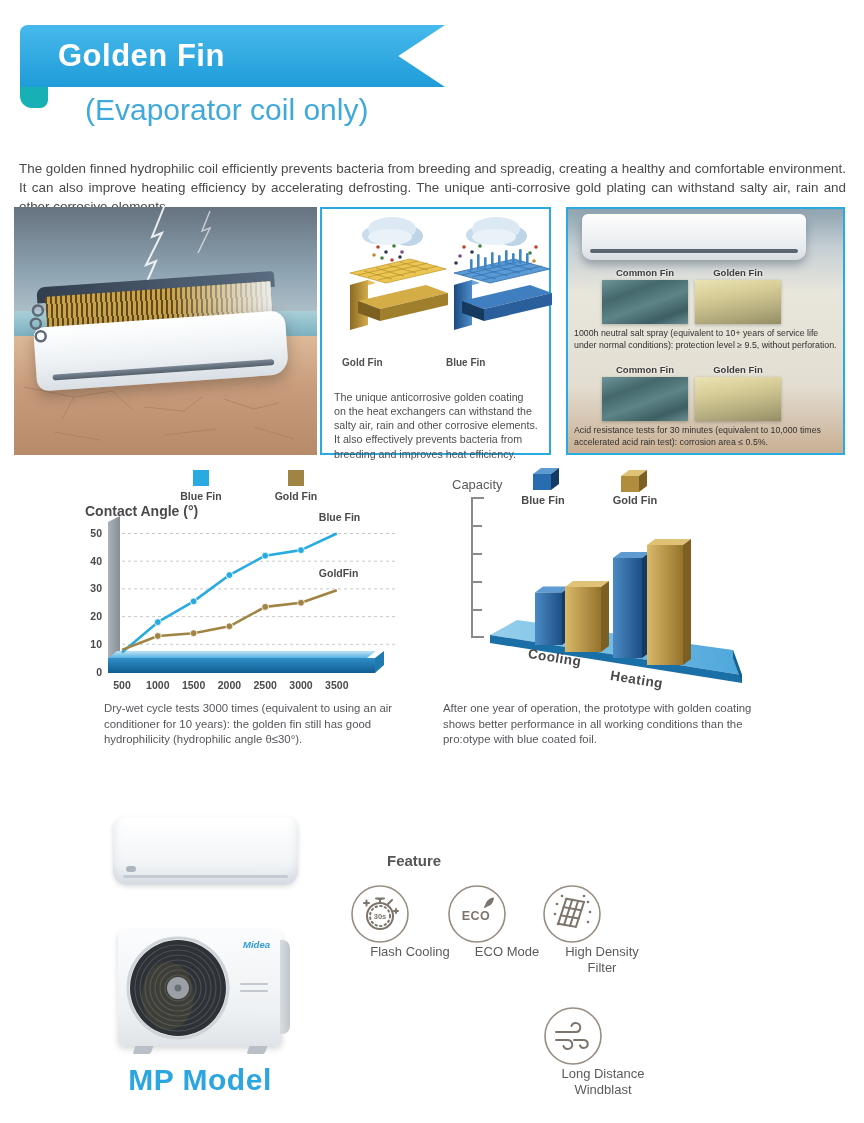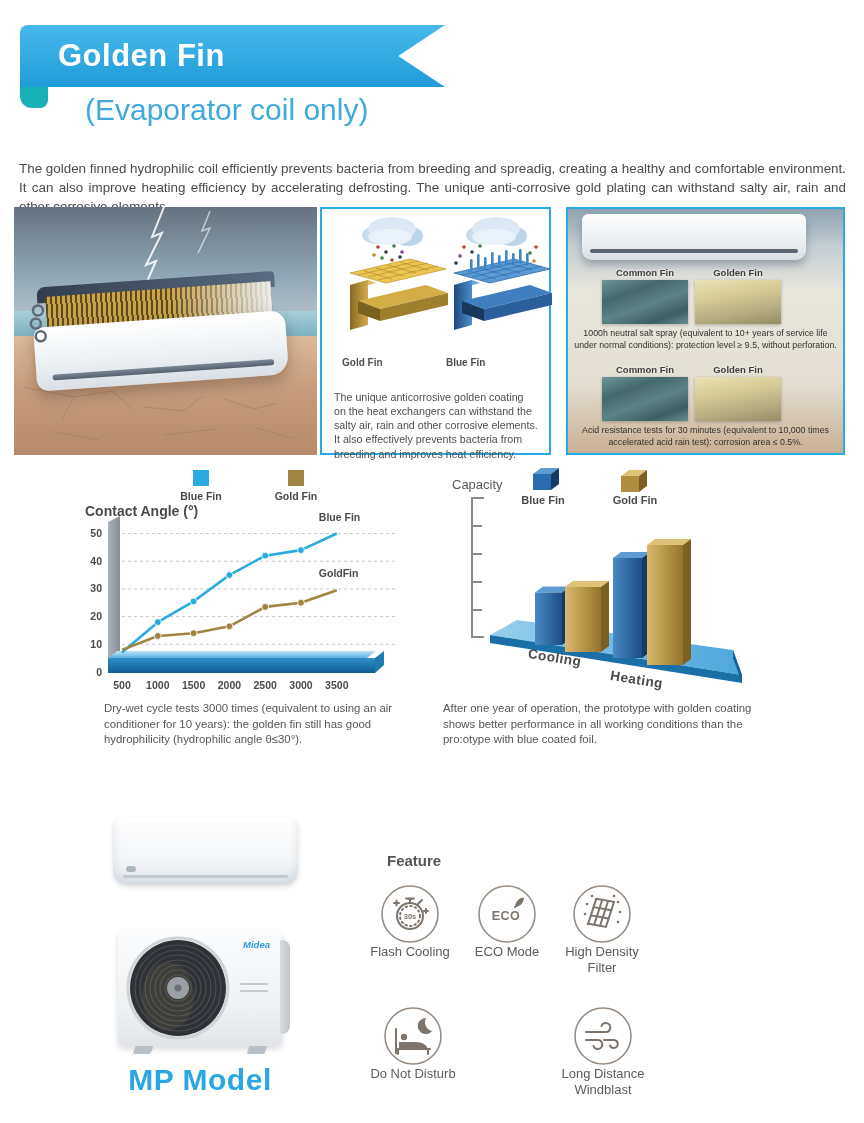--- a/index.html
+++ b/index.html
@@ -55,21 +55,21 @@
         background:linear-gradient(180deg,#fdfdfd,#e9edf0 70%,#d8dde2);
         border-radius:6px 6px 10px 10px;box-shadow:0 5px 9px rgba(40,60,80,.35);}
   .tp-ac::after{content:'';position:absolute;left:8px;right:8px;bottom:7px;height:4px;
         background:#5a6672;border-radius:2px;}
   .tp-label{position:absolute;width:86px;text-align:center;font-size:9.5px;font-weight:bold;
         color:#3c3c3c;text-shadow:0 0 3px rgba(255,255,255,.95);}
   .swatch{position:absolute;width:86px;height:44px;box-shadow:0 1px 3px rgba(0,0,0,.25);}
   .swatch.common{background:linear-gradient(160deg,#6e9599 0%,#44686c 30%,#5d8487 55%,#3d5e62 80%,#688e92 100%);}
   .swatch.golden{background:linear-gradient(170deg,#eae3b4 0%,#d6cc96 35%,#b5ad7f 70%,#948e66 100%);}
   .tp-caption{position:absolute;left:6px;width:263px;font-size:8.8px;color:#30302f;
-        text-align:center;line-height:1.35;}
+        text-align:left;line-height:1.35;}
 
   
   .chart-svg{position:absolute;}
   #line-chart{left:75px;top:462px;}
   #bar-chart{left:440px;top:462px;}
   .tick{font:600 10.5px "Liberation Sans",sans-serif;fill:#4a4a4c;}
   .endlabel{font:bold 10.5px "Liberation Sans",sans-serif;fill:#4a4a4c;}
   .cat{font:600 13.5px "Liberation Sans",sans-serif;fill:#4a4a4c;letter-spacing:.5px;}
   .ylabel{position:absolute;font-size:14px;font-weight:bold;color:#4a4a4c;}
   .legend-swatch{position:absolute;width:16px;height:16px;}
@@ -96,21 +96,21 @@
         color:#2f9ad6;font-style:italic;}
   .outdoor-vents{position:absolute;right:14px;top:48px;width:28px;}
   .outdoor-vents div{height:2px;background:#c3c9ce;margin:5px 0;border-radius:1px;}
   .foot{position:absolute;width:18px;height:8px;background:#b9c0c7;transform:skewX(-20deg);
         border-radius:0 0 2px 2px;}
   .mp-label{position:absolute;left:100px;top:1063px;width:200px;text-align:center;
         font-size:30px;font-weight:bold;color:#2ca6e0;letter-spacing:.5px;}
 
   
   .feature-heading{position:absolute;left:387px;top:852px;font-size:15px;font-weight:bold;color:#555;}
-  .feature{position:absolute;width:120px;display:flex;flex-direction:column;align-items:center;}
+  .feature{position:absolute;width:120px;display:flex;flex-direction:column;}
   .feature-label{font-size:13px;color:#5a5b5e;text-align:center;
         white-space:pre-line;line-height:1.25;}
   .fi{stroke:#7d746c;fill:none;stroke-width:2;stroke-linecap:round;stroke-linejoin:round;}
   .fi-fill{fill:#7d746c;stroke:none;}
   .fi-ring{stroke:#978d83;fill:none;stroke-width:1.6;}
   .fi-text{font:bold 7.5px "Liberation Sans",sans-serif;fill:#7d746c;text-anchor:middle;}
   .fi-eco{font:bold 12.5px "Liberation Sans",sans-serif;fill:#7d746c;text-anchor:middle;letter-spacing:.5px;}
 </style>
 </head>
 <body>
@@ -451,30 +451,20 @@
           <circle cx="46" cy="38" r="1.3"></circle>
         <circle cx="42" cy="12" r="1.3"></circle>
           <circle cx="20" cy="12" r="1.3"></circle>
       </g>
     </svg>
     <div class="feature-label">High Density
 Filter</div>
   </div>
 
 
-  <div class="feature" style="left:353px;top:1006px">
-    <svg width="60" height="60" viewBox="0 0 60 60">
-      <circle class="fi-ring" cx="30" cy="30" r="28"></circle>
-      <path class="fi-fill" d="M43,12 a8,8 0 1,0 6,13 a9,9 0 0,1 -6,-13 z"></path>
-      <path class="fi" d="M13,23 v24 M13,43 h34 M45,43 v5 M15,43 v5" stroke-width="2.2"></path>
-      <circle class="fi-fill" cx="21" cy="31" r="3.2"></circle>
-      <path class="fi-fill" d="M16,36 h16 q9,0 12,5 v2 h-28 z"></path>
-    </svg>
-    <div class="feature-label">Do Not Disturb</div>
-  </div>
 
 
   <div class="feature" style="left:543px;top:1006px">
     <svg width="60" height="60" viewBox="0 0 60 60">
       <circle class="fi-ring" cx="30" cy="30" r="28"></circle>
       <path class="fi" d="M13,26 h20 a4.5,4.5 0 1 0 -4.5,-6" stroke-width="2.4"></path>
       <path class="fi" d="M13,34 h12 a4.5,4.5 0 1 1 -4.5,6" stroke-width="2.4"></path>
       <path class="fi" d="M31,34 h10 a4,4 0 1 1 -4,5.4" stroke-width="2.4"></path>
     </svg>
     <div class="feature-label">Long Distance

